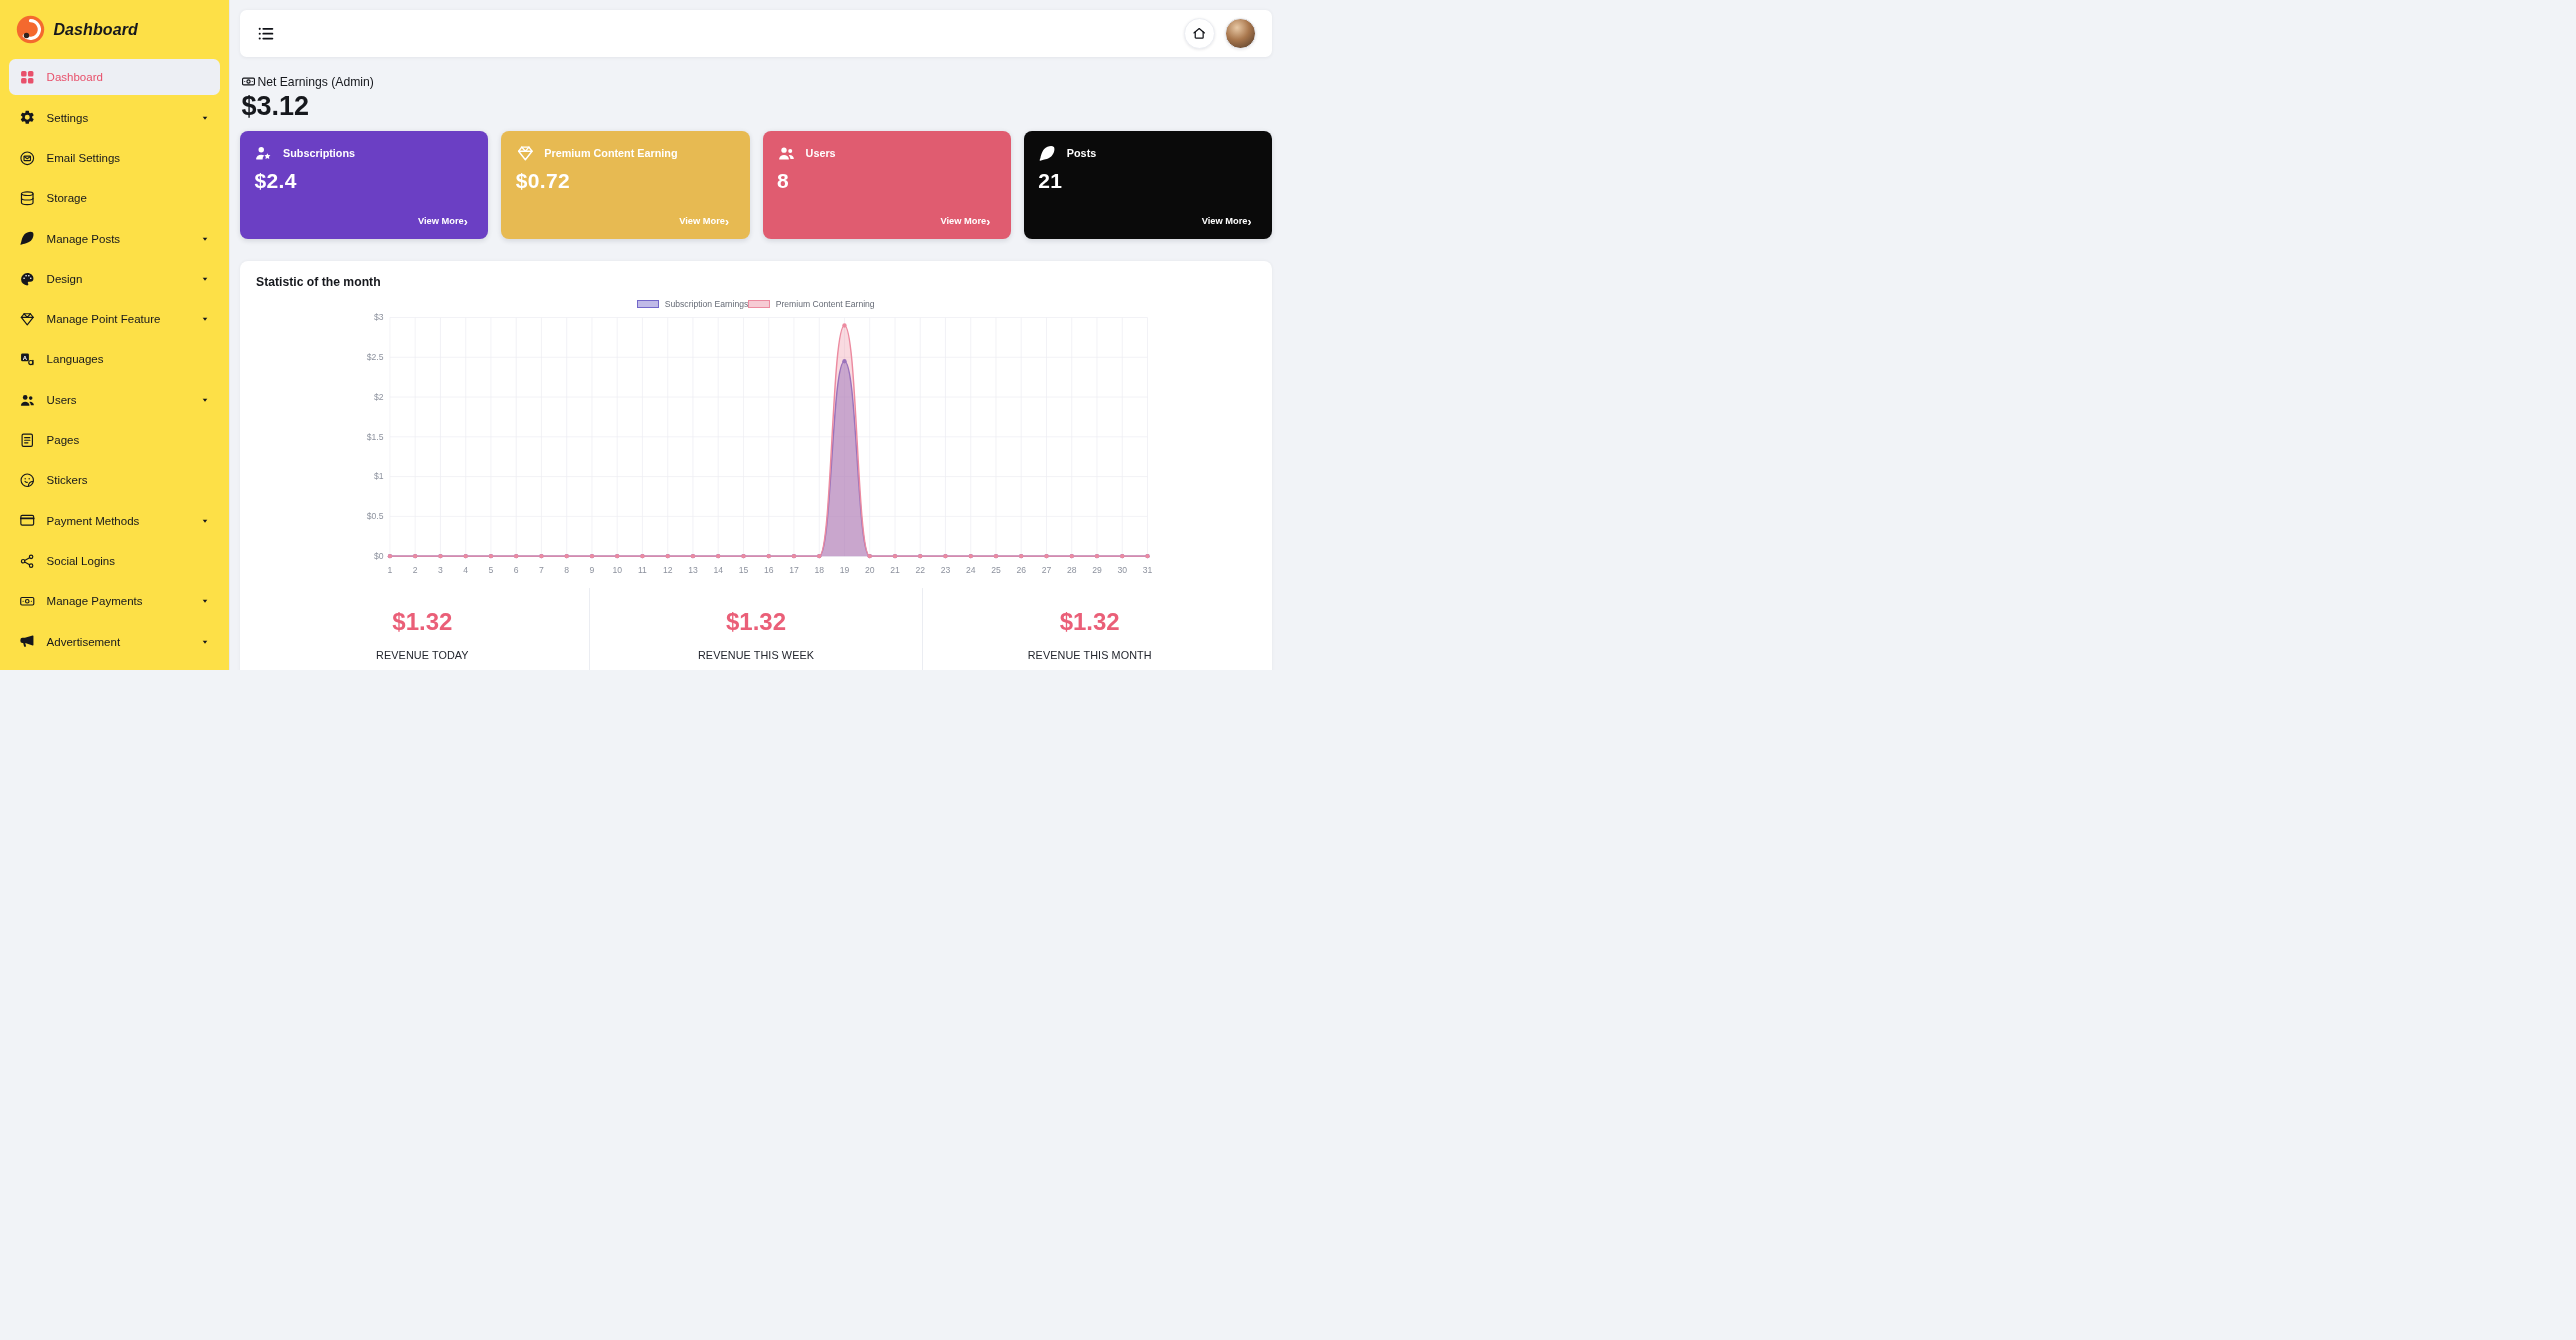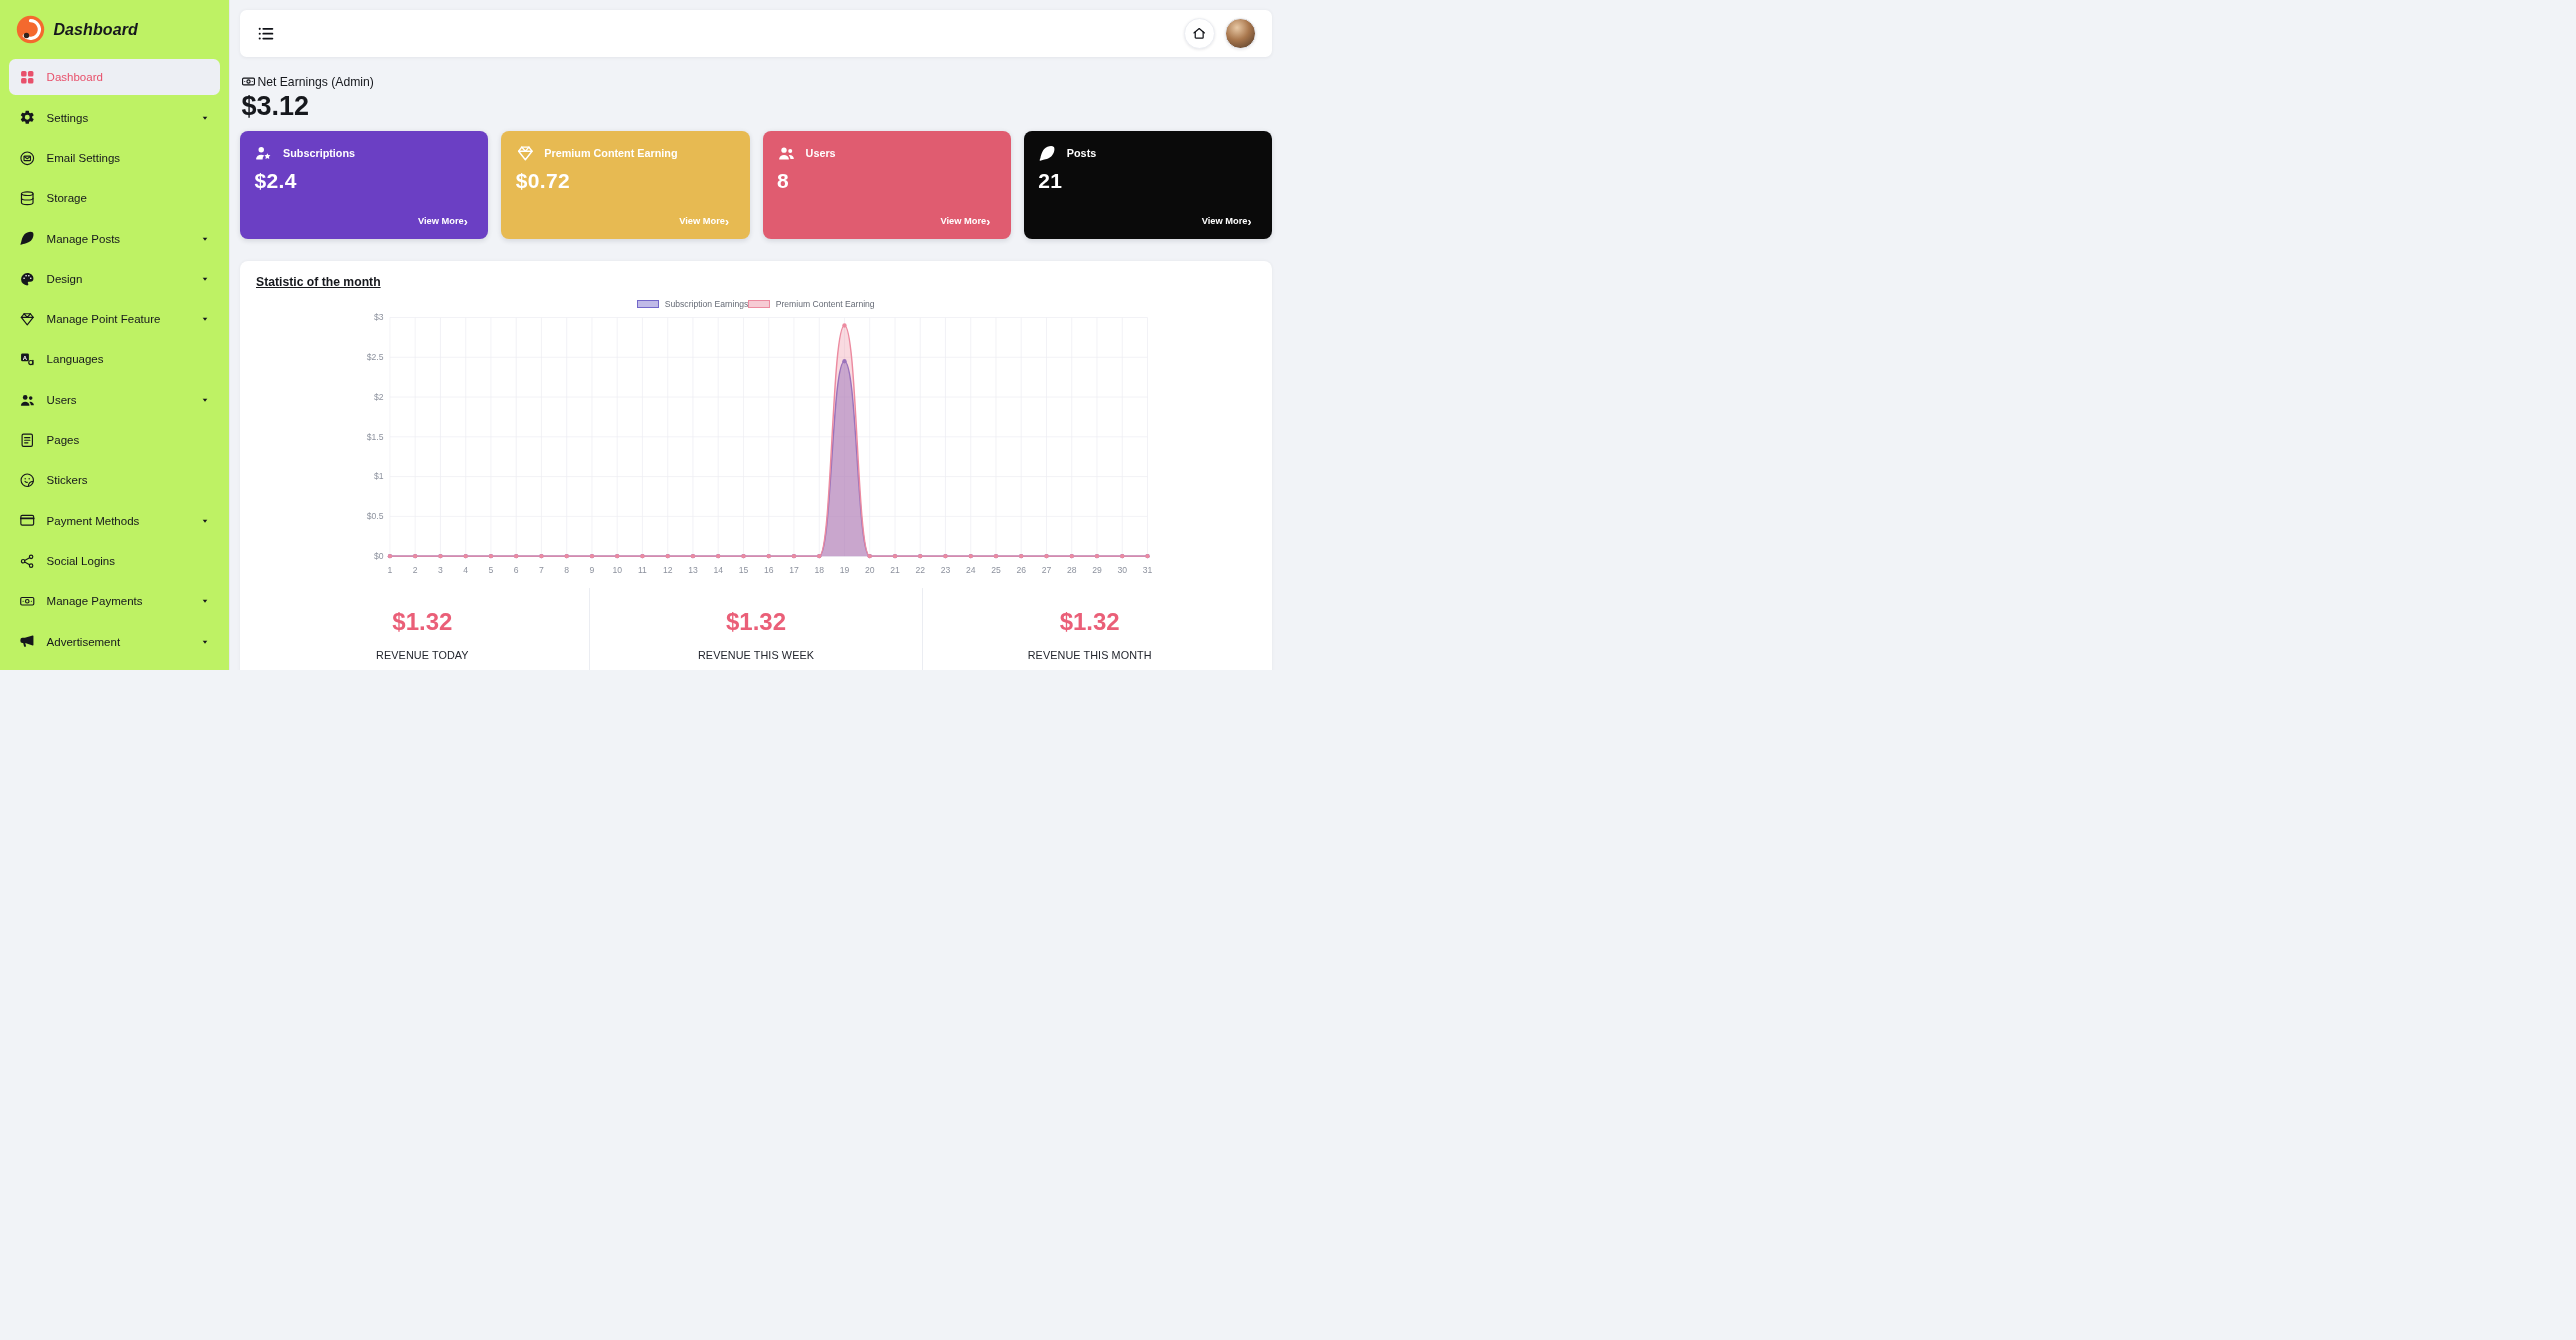--- a/index.html
+++ b/index.html
@@ -6,21 +6,21 @@
   html,body { margin:0; padding:0; }
   body {
     width:1288px; height:670px; overflow:hidden;
     background: var(--bg, #f1f3f7);
     font-family: "Liberation Sans", sans-serif;
     color:#16181d;
   }
   .app { display:flex; width:100%; height:100%; }
 
   
-  .sidebar { width:230px; min-width:230px; background:#bef264; border-right:0.7px solid #e7e8ee; padding:7.2px 8.6px; }
+  .sidebar { width:230px; min-width:230px; background:#fde047; border-right:0.7px solid #e7e8ee; padding:7.2px 8.6px; }
   .brand { display:flex; align-items:center; gap:8.6px; height:45px; padding-left:7.2px; }
   .logo { width:29px; height:29px; display:flex; }
   .logo svg { width:100%; height:100%; }
   .brand-text { font-size:16px; font-weight:700; font-style:italic; letter-spacing:0.1px; }
   .menu { margin-top:7.2px; }
   .menu-item { display:flex; align-items:center; gap:11.5px; height:36px; margin-bottom:4.3px;
     padding:0 10px; border-radius:6.5px; cursor:pointer; font-size:11.5px; font-weight:500; color:#15171c; }
   .menu-item.active { background: var(--active-bg,#edeff4); color: var(--active,#e8506b); }
   .mi-icon { width:16.5px; height:16.5px; flex:none; display:flex; }
   .mi-icon svg { width:100%; height:100%; }
@@ -52,21 +52,21 @@
   .sc-head { display:flex; align-items:center; gap:10px; font-size:10.8px; font-weight:600; }
   .sc-icon { width:18.7px; height:18.7px; display:flex; }
   .sc-icon svg { width:100%; height:100%; }
   .sc-value { font-size:21px; font-weight:700; margin-top:6.5px; letter-spacing:0.4px; }
   .sc-action { margin-top:auto; margin-left:auto; font-size:9.3px; font-weight:600;
     display:flex; align-items:flex-start; gap:0; cursor:pointer; color:#fff; background:none; border:none; }
   .sc-chev { font-size:12.2px; line-height:1; font-weight:700; }
 
   .chart-card { background:#fff; border-radius:8px; margin-top:21.6px; padding:14.4px 16px 0;
     box-shadow:0 0.7px 3.6px rgba(20,24,40,.06); }
-  .chart-title { font-size:12.2px; font-weight:700; margin:0;text-decoration:underline; }
+  .chart-title { font-size:12.2px; font-weight:700; margin:0; }
   .legend { display:flex; justify-content:center; margin-top:10px; }
   .legend-item { display:flex; align-items:center; gap:5.8px; font-size:8.6px; color:#666b76; cursor:pointer; }
   .legend-swatch { width:21.6px; height:8.6px; border:0.7px solid; display:inline-block; }
   .chart-wrap { display:flex; justify-content:center; margin-top:1.4px; }
   svg.chart { width:805px; height:268px; }
   .tick { font-size:12px; fill:#8d929e; font-family:"Liberation Sans", sans-serif; }
 
   .revenue { display:flex; margin-top:10px; }
   .rev-item { flex:1; text-align:center; padding:20px 0 27px; }
   .rev-item + .rev-item { border-left:0.7px solid #ebedf2; }

